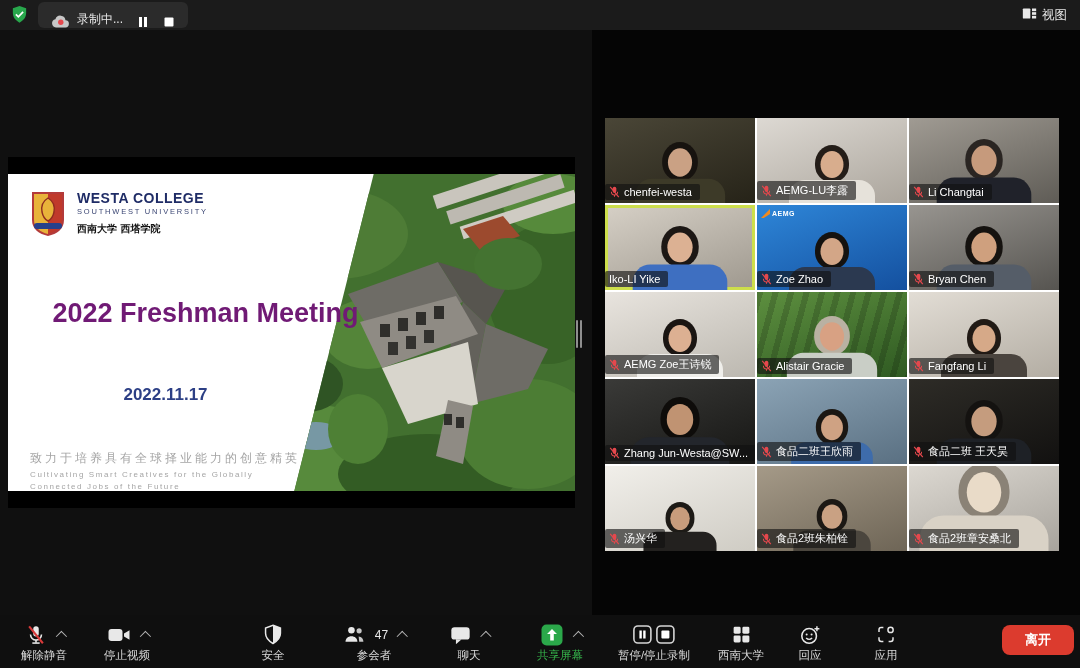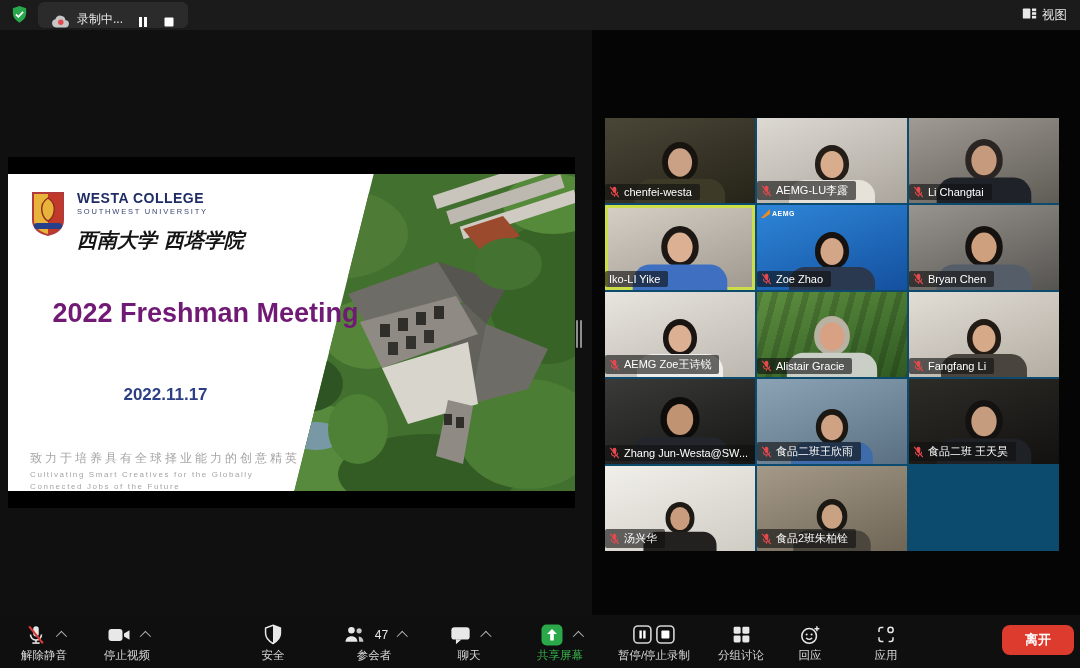--- a/index.html
+++ b/index.html
@@ -18,36 +18,36 @@
             color:#e6e6e6;font-size:12.5px;cursor:pointer;}
 
   
   .share-bg{position:absolute;left:0;top:30px;width:592px;height:585px;background:#101010;}
   .screen-frame{position:absolute;left:8px;top:157px;width:567px;height:351px;background:#000;}
   .slide{position:absolute;left:0;top:17px;width:567px;height:317px;background:#fff;overflow:hidden;}
   .photo{position:absolute;inset:0;clip-path:polygon(64.5% 0,100% 0,100% 100%,50.5% 100%);}
   .logo-row{position:absolute;left:22px;top:16px;display:flex;gap:11px;align-items:flex-start;}
   .logo-text .l1{font-size:14px;font-weight:bold;color:#1f2c66;letter-spacing:.5px;}
   .logo-text .l2{font-size:7.5px;color:#3a4573;letter-spacing:1.8px;margin-top:1px;}
-  .logo-text .l3{font-family:"DejaVu Serif","Liberation Serif",serif;font-style:italic;font-weight:bold;
-                 font-size:20px;color:#141414;margin-top:11px;}
+  .logo-text .l3{font-family:"DejaVu Serif","Liberation Serif",serif;font-weight:bold;
+                 font-size:10px;color:#141414;margin-top:6px;}
   .slide-title1{position:absolute;left:0;top:124px;width:315px;text-align:center;
                 font-size:27px;font-weight:bold;}
   .slide-title2{position:absolute;left:0;top:155px;width:315px;text-align:center;
                 font-size:23px;font-weight:bold;}
   .slide-date{position:absolute;left:0;top:211px;width:315px;text-align:center;
               font-size:17px;font-weight:bold;}
   .slide-footer{position:absolute;left:22px;top:276px;color:#a5a5a5;}
   .slide-footer .cn{font-size:12px;letter-spacing:3px;}
   .slide-footer .en{font-size:8px;letter-spacing:1.6px;margin-top:3px;}
   .drag-handle{position:absolute;left:576px;top:320px;display:flex;gap:2px;cursor:ew-resize;}
   .drag-handle i{display:block;width:2px;height:28px;background:#8f8f8f;border-radius:2px;}
 
   
-  .grid{position:absolute;left:605px;top:118px;width:454px;height:433px;background:#0c4a6e;
+  .grid{position:absolute;left:605px;top:118px;width:454px;height:433px;background:#ffffff;
         display:grid;grid-template-columns:repeat(3,1fr);grid-template-rows:repeat(5,1fr);gap:2px;}
   .tile{position:relative;overflow:hidden;background:linear-gradient(160deg,var(--bg1),var(--bg2));cursor:pointer;}
   .tile.active{box-shadow:inset 0 0 0 3px #cdde4b;}
   .person{position:absolute;left:50%;bottom:-2px;width:86px;height:60px;
           transform:translateX(-50%) scale(var(--pscale,1));transform-origin:bottom center;}
   .person .hair{position:absolute;left:50%;top:0;transform:translateX(-50%);width:34px;height:37px;
                 border-radius:50% 50% 46% 46%;background:var(--hair);}
   .person .face{position:absolute;left:50%;top:6px;transform:translateX(-50%);width:23px;height:27px;
                 border-radius:50%;background:var(--skin);}
   .person .torso{position:absolute;left:50%;bottom:0;transform:translateX(-50%);width:86px;height:25px;
@@ -440,20 +440,38 @@
             <svg viewBox="0 0 12 13" width="11" height="12">
               <rect x="4" y="0.8" width="4" height="6.6" rx="2" fill="#e5484d"></rect>
               <path d="M2.6 6.3a3.4 3.4 0 0 0 6.8 0" stroke="#e5484d" stroke-width="1.1" fill="none"></path>
               <line x1="6" y1="9.7" x2="6" y2="11.6" stroke="#e5484d" stroke-width="1.1"></line>
               <line x1="1.3" y1="0.8" x2="10.7" y2="12" stroke="#e5484d" stroke-width="1.3"></line>
             </svg>
           </span>
           <span>食品2班朱柏铨</span>
         </div>
       </div>
+      <div class="tile" style="--bg1: #dcd8d1; --bg2: #a8a49d; --hair: #8a8276; --skin: #e9dbc8; --body: #d9d2c6; --pscale: 1.5;">
+        <div class="person">
+          <div class="hair"></div>
+          <div class="face"></div>
+          <div class="torso"></div>
+        </div>
+        <div class="name-tag">
+          <span class="mic">
+            <svg viewBox="0 0 12 13" width="11" height="12">
+              <rect x="4" y="0.8" width="4" height="6.6" rx="2" fill="#e5484d"></rect>
+              <path d="M2.6 6.3a3.4 3.4 0 0 0 6.8 0" stroke="#e5484d" stroke-width="1.1" fill="none"></path>
+              <line x1="6" y1="9.7" x2="6" y2="11.6" stroke="#e5484d" stroke-width="1.1"></line>
+              <line x1="1.3" y1="0.8" x2="10.7" y2="12" stroke="#e5484d" stroke-width="1.3"></line>
+            </svg>
+          </span>
+          <span>食品2班章安桑北</span>
+        </div>
+      </div>
     </div>
 
   <div class="toolbar">
     <div id="tb-items">
         <div class="tb-item">
           <div class="icon-row">
             <span style="display: flex;">
               <svg viewBox="0 0 24 24" width="22" height="22">
                 <rect x="9" y="2.5" width="6" height="11" rx="3" fill="#e8e8e8"></rect>
                 <path d="M6 11.5a6 6 0 0 0 12 0" fill="none" stroke="#e8e8e8" stroke-width="1.7"></path>
@@ -546,21 +564,21 @@
           <div class="icon-row">
             <span style="display: flex;">
               <svg viewBox="0 0 24 24" width="21" height="21">
                 <rect x="3" y="3" width="8" height="8" rx="1.6" fill="#e8e8e8"></rect>
                 <rect x="13" y="3" width="8" height="8" rx="1.6" fill="#e8e8e8"></rect>
                 <rect x="3" y="13" width="8" height="8" rx="1.6" fill="#e8e8e8"></rect>
                 <rect x="13" y="13" width="8" height="8" rx="1.6" fill="#e8e8e8"></rect>
               </svg>
             </span>
           </div>
-          <div class="lbl">分组讨论</div>
+          <div class="lbl">西南大学</div>
         </div>
         <div class="tb-item">
           <div class="icon-row">
             <span style="display: flex;">
               <svg viewBox="0 0 24 24" width="22" height="22">
                 <circle cx="10.5" cy="13" r="8" fill="none" stroke="#e8e8e8" stroke-width="1.7"></circle>
                 <circle cx="7.8" cy="11.5" r="1.1" fill="#e8e8e8"></circle>
                 <circle cx="13.2" cy="11.5" r="1.1" fill="#e8e8e8"></circle>
                 <path d="M7.2 15.3c2 1.8 4.6 1.8 6.6 0" stroke="#e8e8e8" stroke-width="1.5" fill="none"></path>
                 <path d="M19 2.5v5.4M16.3 5.2h5.4" stroke="#e8e8e8" stroke-width="1.6"></path>

